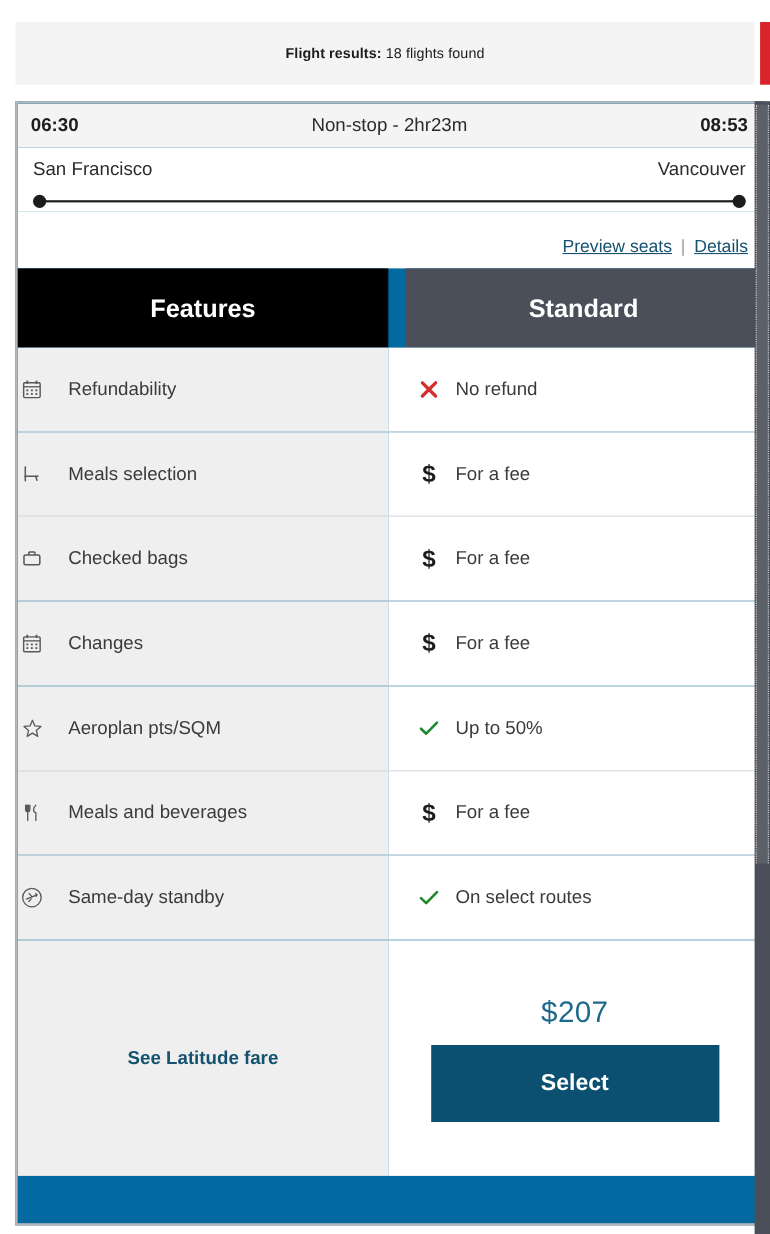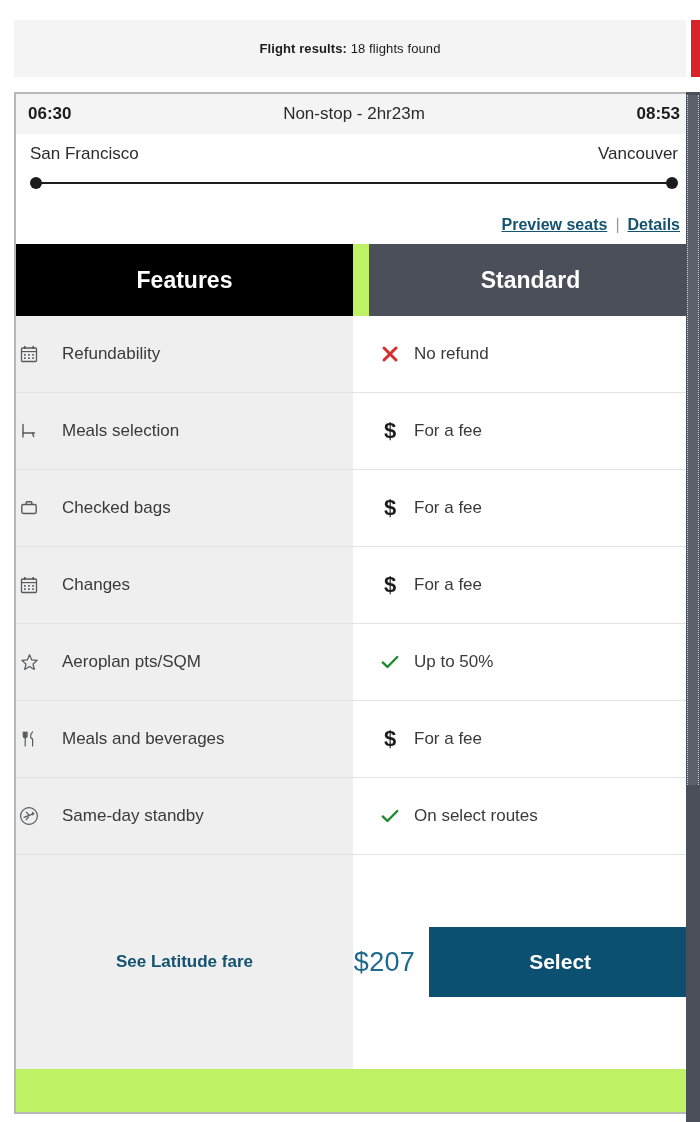--- a/index.html
+++ b/index.html
@@ -49,21 +49,21 @@
 
   
   .flight-card {
     position: absolute;
     left: 14px;
     top: 92px;
     width: 680px;
     height: 1022px;
     border: 2px solid #b8b8b8;
     box-sizing: border-box;
-    background: #bef264;
+    background: #0369a1;
     overflow: hidden;
   }
 
   
   .times-strip {
     height: 40px;
     background: #f4f4f4;
     display: flex;
     align-items: center;
     padding: 0 12px;
@@ -128,21 +128,21 @@
   .links-row {
     display: flex;
     justify-content: flex-end;
     align-items: center;
     padding: 24px 12px 10px 12px;
     background: #ffffff;
     gap: 8px;
   }
   .card-link {
     font-size: 16px;
-    font-weight: bold;
+    font-weight: normal;
     color: #14526f;
     text-decoration: underline;
     cursor: pointer;
     white-space: nowrap;
   }
   .link-sep {
     color: #9a9a9a;
     font-size: 16px;
   }
 
@@ -243,21 +243,21 @@
   .latitude-link {
     font-size: 17px;
     font-weight: bold;
     color: #14526f;
     cursor: pointer;
   }
   .footer-right {
     flex: 1;
     background: #ffffff;
     display: flex;
-    flex-direction: row;
+    flex-direction: column;
     align-items: center;
     justify-content: center;
     gap: 14px;
   }
   .price {
     font-size: 27px;
     color: #1d6a8c;
     letter-spacing: 0.3px;
   }
   .select-btn {

